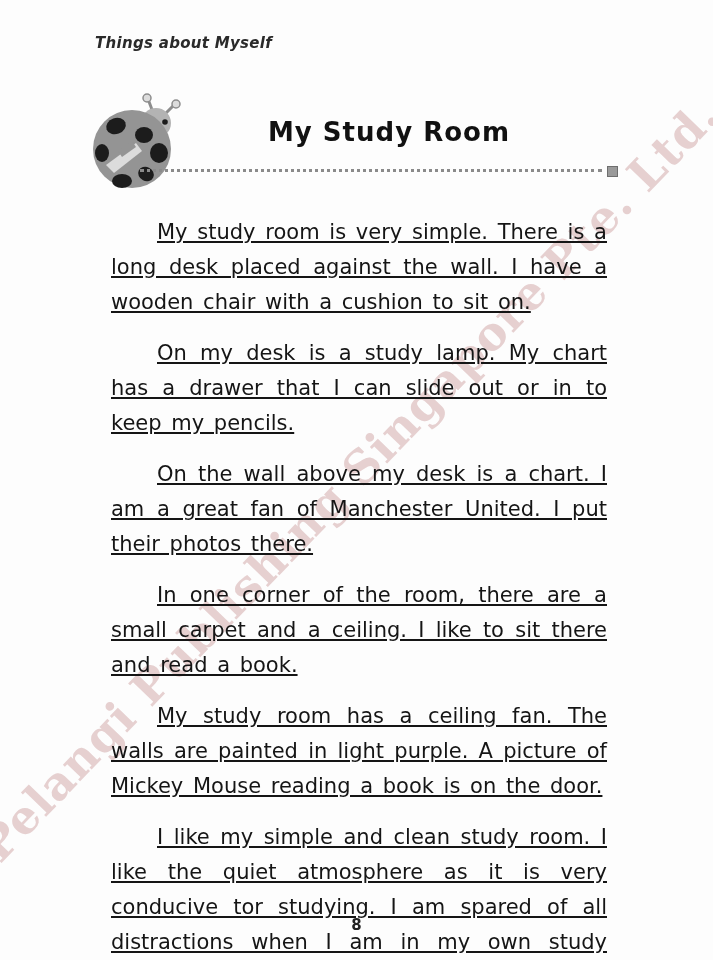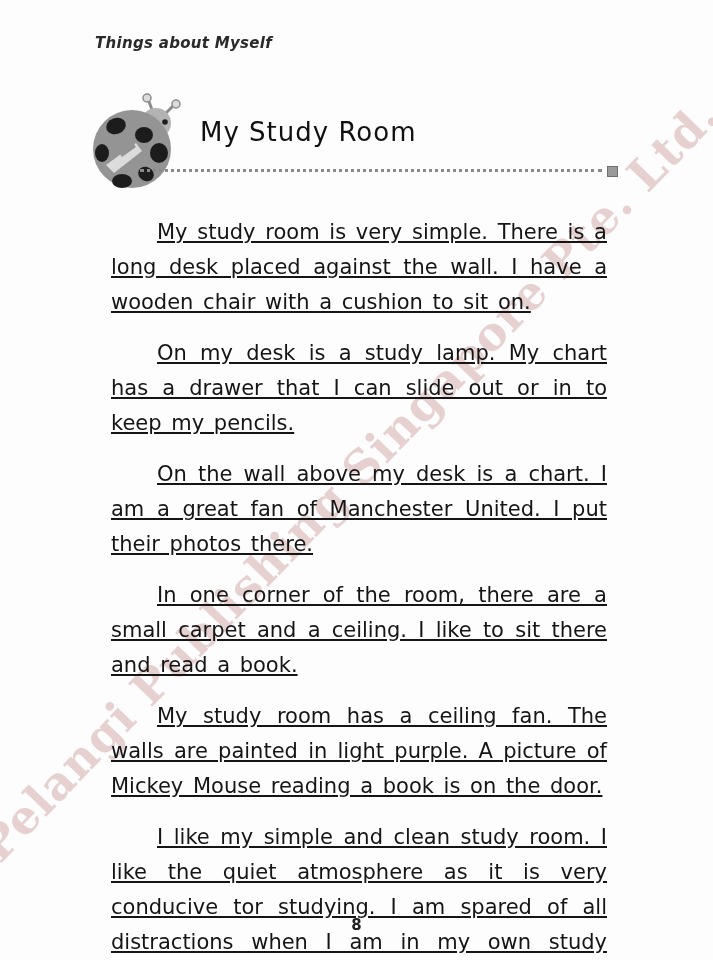--- a/index.html
+++ b/index.html
@@ -40,22 +40,23 @@
     left: 0;
     top: -2px;
     width: 104px;
     height: 100px;
   }
   .page-title {
     position: absolute;
     left: 112px;
     right: 40px;
     top: 22px;
+    text-align: center;
     font-size: 26px;
-    font-weight: normal;
+    font-weight: bold;
     letter-spacing: 1px;
     color: #111;
   }
   .dotted-line {
     position: absolute;
     left: 52px;
     right: 16px;
     top: 74px;
     border-bottom: 3px dotted #8a8a8a;
   }

